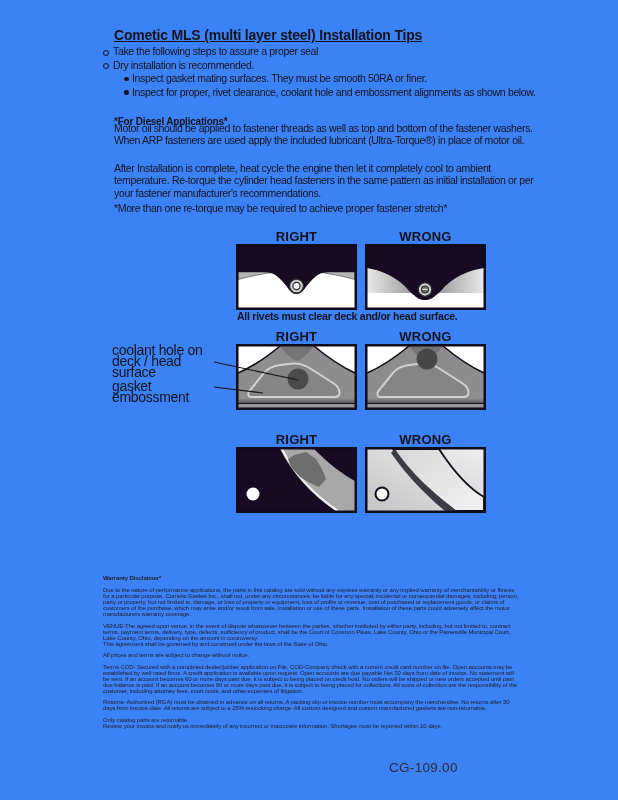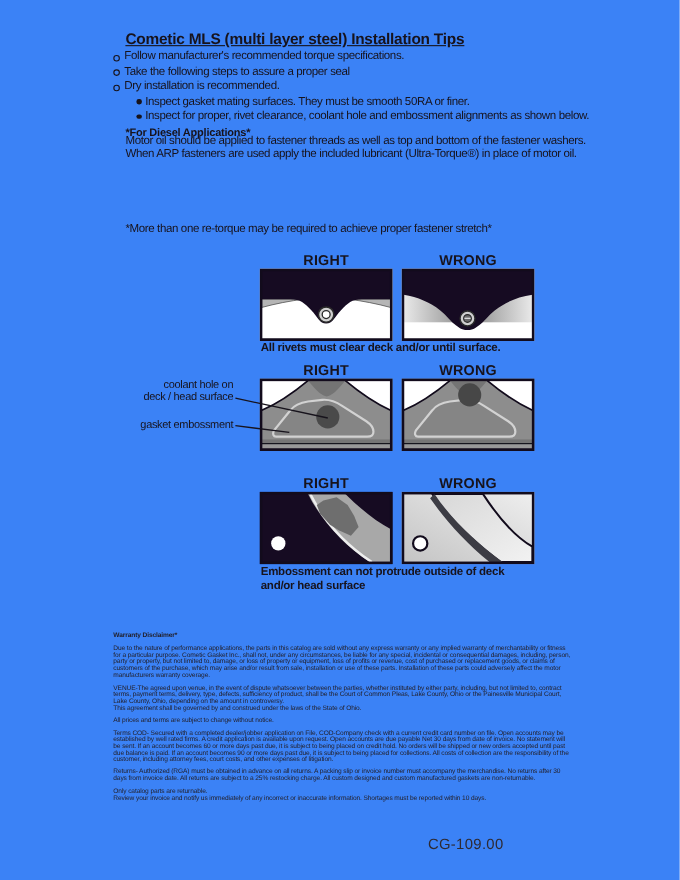--- a/index.html
+++ b/index.html
@@ -25,22 +25,22 @@
   #p1{top:122px}#p2{top:162px}#p3{top:202px}
 
   .dg-label{position:absolute;width:121px;margin:0;text-align:center;font-size:13px;
             font-weight:bold;letter-spacing:0.2px;}
   .dg-box{position:absolute;width:121px;height:66px;}
   .dg-box svg{display:block;}
   .caption{position:absolute;left:237px;margin:0;font-size:10.5px;font-weight:bold;
            letter-spacing:-0.25px;line-height:11.5px;}
   #cap3{width:240px;}
 
-  .side-label{position:absolute;left:112px;width:100px;text-align:right;
-              font-size:10px;letter-spacing:-0.3px;line-height:11px;}
+  .side-label{position:absolute;left:112px;width:100px;
+              font-size:14px;letter-spacing:-0.3px;line-height:11px;}
   .leader-svg{position:absolute;left:112px;top:340px;z-index:5;pointer-events:none;}
 
   .warranty{position:absolute;left:103px;top:575px;width:416px;font-size:6px;
             line-height:6px;letter-spacing:-0.1px;color:#221e26;}
   .w-head{margin:0 0 6px 0;font-weight:bold;font-size:6px;}
   .w-p{margin:0 0 5.5px 0;}
   .w-tight{margin-bottom:0;}
 
   .footer-code{position:absolute;left:389px;top:760px;font-size:13.5px;
                letter-spacing:0.3px;color:#2e2a33;}
@@ -48,42 +48,39 @@
 </head>
 <body>
 
 <div class="page">
 
   <h1 class="title">Cometic MLS (multi layer steel) Installation Tips</h1>
 
   <div class="bullets">
     <div class="b-row">
       <span class="ring"></span>
-      <span>Follow manufacturer's recommended torque specifications.</span>
-    </div>
-    <div class="b-row">
-      <span class="ring"></span>
       <span>Take the following steps to assure a proper seal</span>
     </div>
     <div class="b-row">
       <span class="ring"></span>
       <span>Dry installation is recommended.</span>
     </div>
     <div class="b-row sub">
       <span class="dot"></span>
       <span>Inspect gasket mating surfaces.  They must be smooth 50RA or finer.</span>
     </div>
     <div class="b-row sub">
       <span class="dot"></span>
       <span>Inspect for proper, rivet clearance, coolant hole and embossment alignments as shown below.</span>
     </div>
   </div>
 
   <h2 class="diesel-h">*For Diesel Applications*</h2>
   <p id="p1" class="para">Motor oil should be applied to fastener threads as well as top and bottom of the fastener washers. When ARP fasteners are used apply the included lubricant (Ultra-Torque®) in place of motor oil.</p>
+  <p id="p2" class="para">After Installation is complete, heat cycle the engine then let it completely cool to ambient temperature. Re-torque the cylinder head fasteners in the same pattern as initial installation or per your fastener manufacturer's recommendations.</p>
   <p id="p3" class="para">*More than one re-torque may be required to achieve proper fastener stretch*</p>
 
   <p class="dg-label" style="left:236px;top:229px;">RIGHT</p>
   <p class="dg-label" style="left:365px;top:229px;">WRONG</p>
 
   <div class="dg-box" style="left:236px;top:244px;">
     <svg width="121" height="66" viewBox="0 0 121 66">
       <rect x="0" y="0" width="121" height="66" fill="#ffffff"></rect>
       <path d="M2,28 H40 C28,29.5 14,32.2 2,35.5 Z" fill="#b5b5b5" stroke="#3a3a3a" stroke-width="0.6"></path>
       <path d="M119,28 H81 C93,29.5 107,32.2 119,35.5 Z" fill="#b5b5b5" stroke="#3a3a3a" stroke-width="0.6"></path>
@@ -111,21 +108,21 @@
       <path d="M119,20 C99,24 81,34 65,52 L119,52 Z" fill="url(#gwr)"></path>
       <rect x="2" y="49" width="117" height="15" fill="#ffffff"></rect>
       <path d="M2,2 H119 V24 C105,26 94,31 85,38 C78,43.5 76,47.5 72,50.5 C68,53.5 66,56 60,56 C54,56 52,53.5 48,50.5 C44,47.5 42,43.5 35,38 C26,31 15,26 2,24 Z" fill="#160b22"></path>
       <circle cx="60" cy="45.5" r="6.8" fill="#cfcfcf" stroke="#2a2a2a" stroke-width="1.3"></circle>
       <circle cx="60" cy="45.5" r="3.5" fill="#6a6a6a" stroke="#2a2a2a" stroke-width="1.1"></circle>
       <rect x="57.2" y="44.8" width="5.6" height="1.2" fill="#d8d8d8"></rect>
       <rect x="1.25" y="1.25" width="118.5" height="63.5" fill="none" stroke="#120b1c" stroke-width="2.5"></rect>
     </svg>
   </div>
 
-  <p class="caption" style="top:311px;">All rivets must clear deck and/or until surface.</p>
+  <p class="caption" style="top:311px;">All rivets must clear deck and/or head surface.</p>
 
   <p class="dg-label" style="left:236px;top:329px;">RIGHT</p>
   <p class="dg-label" style="left:365px;top:329px;">WRONG</p>
 
   <div class="side-label" style="top:345px;">
     <span>coolant hole on</span><br>
     <span>deck / head surface</span>
   </div>
   <div class="side-label" style="top:381px;">
     <span>gasket embossment</span>
@@ -198,21 +195,20 @@
         </linearGradient>
       </defs>
       <rect x="0" y="0" width="121" height="66" fill="url(#g3bg)"></rect>
       <path d="M28,2 H74 C89,25 105,42 119,50 L119,64 H90 C66,46 44,26 28,2 Z" fill="url(#g3band)" stroke="#120b1c" stroke-width="1.8"></path>
       <path d="M30,2 C46,26 68,46 92,64 L80,64 C58,46 40,26 26,6 Z" fill="#3c3c44"></path>
       <circle cx="17" cy="47" r="6.5" fill="#ffffff" stroke="#120b1c" stroke-width="2"></circle>
       <rect x="1.25" y="1.25" width="118.5" height="63.5" fill="none" stroke="#120b1c" stroke-width="2.5"></rect>
     </svg>
   </div>
 
-  <p id="cap3" class="caption" style="top:515px;">Embossment can not protrude outside of deck and/or head surface</p>
 
   <div class="warranty">
     <p class="w-head">Warranty Disclaimer*</p>
     <p class="w-p">Due to the nature of performance applications, the parts in this catalog are sold without any express warranty or any implied warranty of merchantability or fitness for a particular purpose.  Cometic Gasket Inc., shall not, under any circumstances, be liable for any special, incidental or consequential damages, including, person, party or property, but not limited to, damage, or loss of property or equipment, loss of profits or revenue, cost of purchased or replacement goods, or claims of customers of the purchase, which may arise and/or result from sale, installation or use of these parts.  Installation of these parts could adversely affect the motor manufacturers warranty coverage.</p>
     <p class="w-p w-tight">VENUE-The agreed upon venue, in the event of dispute whatsoever between the parties, whether instituted by either party, including, but not limited to, contract terms, payment terms, delivery, type, defects, sufficiency of product, shall be the Court of Common Pleas, Lake County, Ohio or the Painesville Municipal Court, Lake County, Ohio, depending on the amount in controversy.</p>
     <p class="w-p">This agreement shall be governed by and construed under the laws of the State of Ohio.</p>
     <p class="w-p">All prices and terms are subject to change without notice.</p>
     <p class="w-p">Terms COD- Secured with a completed dealer/jobber application on File, COD-Company check with a current credit card number on file.  Open accounts may be established by well rated firms.  A credit application is available upon request.  Open accounts are due payable Net 30 days from date of invoice.  No statement will be sent.  If an account becomes 60 or more days past due, it is subject to being placed on credit hold.  No orders will be shipped or new orders accepted until past due balance is paid.  If an account becomes 90 or more days past due, it is subject to being placed for collections.  All costs of collection are the responsibility of the customer, including attorney fees, court costs, and other expenses of litigation.</p>
     <p class="w-p">Returns- Authorized (RGA) must be obtained in advance on all returns.  A packing slip or invoice number must accompany the merchandise.  No returns after 30 days from invoice date.  All returns are subject to a 25% restocking charge.  All custom designed and custom manufactured gaskets are non-returnable.</p>
     <p class="w-p w-tight">Only catalog parts are returnable.</p>

